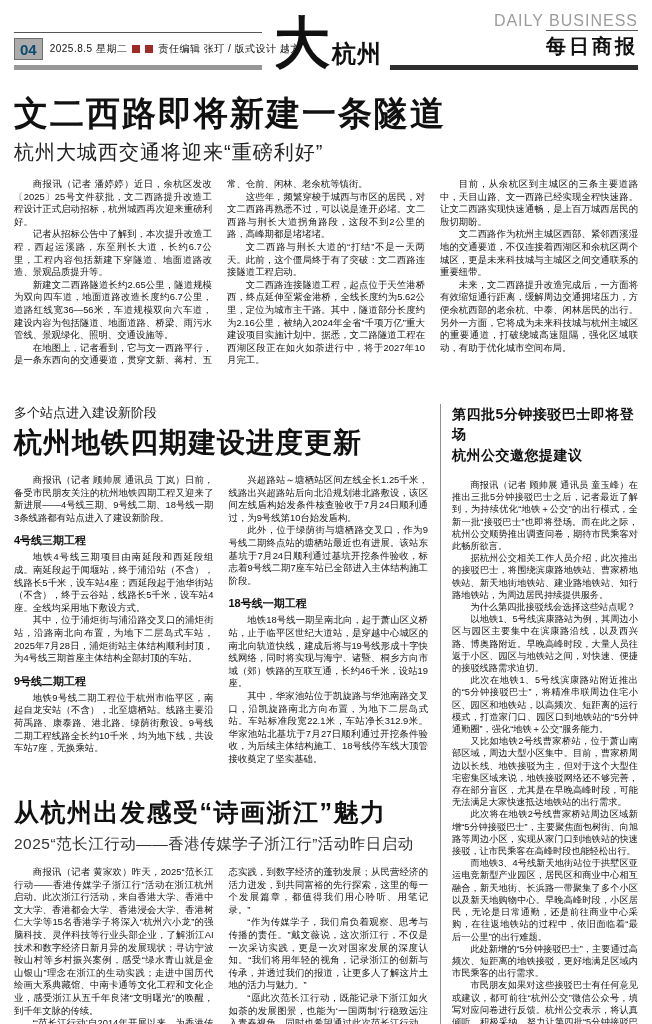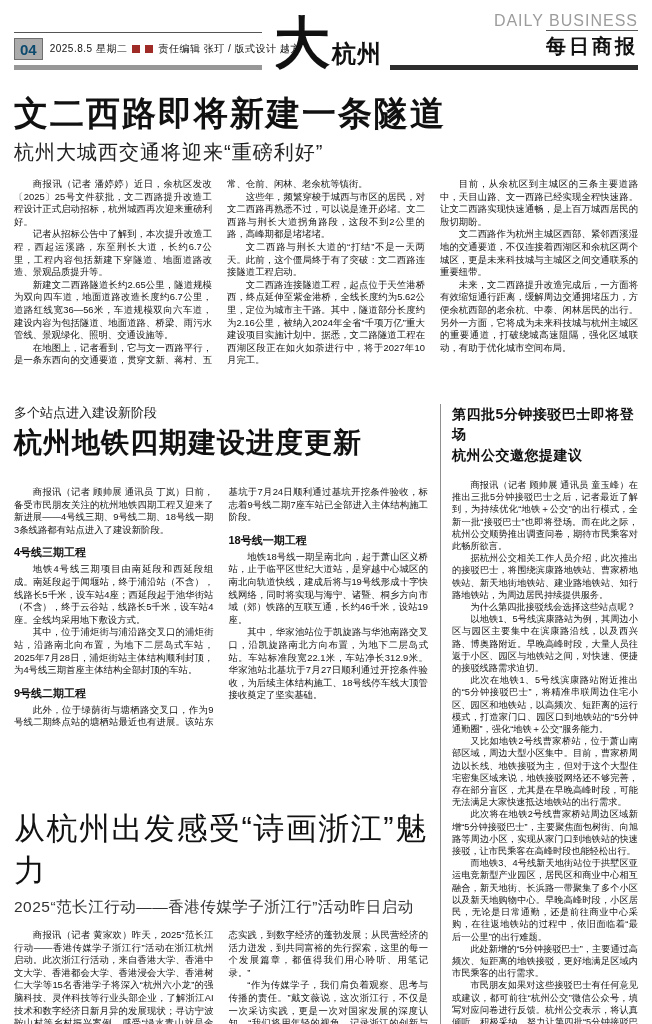--- a/index.html
+++ b/index.html
@@ -33,28 +33,28 @@
   .a1 { margin-top:24px; }
   .a1-headline { font-size:34px; font-weight:900; letter-spacing:2px; line-height:1.15; }
   .a1-subtitle { font-size:20px; font-weight:400; color:#222; margin:6px 0 12px; letter-spacing:1px; }
   .a1-body { column-count:3; column-gap:15px; height:206px; }
   
   .lower { display:flex; margin-top:20px; align-items:stretch; }
   .lower-left { width:426px; flex:none; padding-right:12px; }
   .lower-right { flex:1 1 0; min-width:0; border-left:1px solid #8f8f8f; padding-left:11px; }
   
   .kicker { font-size:13px; font-weight:400; color:#1a1a1a; margin-bottom:2px; }
-  .a2-headline { font-size:28px; font-weight:900; letter-spacing:1px; margin-bottom:24px; }
+  .a2-headline { font-size:28px; font-weight:900; letter-spacing:1px; margin-bottom:12px; }
   .a2-body { column-count:2; column-gap:15px; height:300px; }
   
   .a3-headline { font-size:14px; font-weight:800; line-height:1.45; margin-bottom:14px; letter-spacing:.5px; }
   .a3-body .para { font-size:9.2px; line-height:12.2px; }
   
   .a4 { margin-top:22px; }
-  .a4-headline { font-size:31px; font-weight:400; letter-spacing:1.5px; }
+  .a4-headline { font-size:25px; font-weight:700; letter-spacing:1.5px; }
   .a4-subtitle { font-size:15.5px; font-weight:400; color:#333; margin:5px 0 11px; letter-spacing:.5px; }
   .a4-body { column-count:2; column-gap:15px; }
 </style>
 </head>
 <body>
 
 <div class="page">
 
   <header class="masthead">
     <div class="mh-left">
@@ -103,20 +103,22 @@
 
       <section>
         <p class="kicker">多个站点进入建设新阶段</p>
         <h2 class="a2-headline">杭州地铁四期建设进度更新</h2>
         <div class="a2-body">
             <p class="para">商报讯（记者 顾帅展 通讯员 丁岚）日前，备受市民朋友关注的杭州地铁四期工程又迎来了新进展——4号线三期、9号线二期、18号线一期3条线路都有站点进入了建设新阶段。</p>
             <h4 class="subhead">4号线三期工程</h4>
             <p class="para">地铁4号线三期项目由南延段和西延段组成。南延段起于闻堰站，终于浦沿站（不含），线路长5千米，设车站4座；西延段起于池华街站（不含），终于云谷站，线路长5千米，设车站4座。全线均采用地下敷设方式。</p>
             <p class="para">其中，位于浦炬街与浦沿路交叉口的浦炬街站，沿路南北向布置，为地下二层岛式车站，2025年7月28日，浦炬街站主体结构顺利封顶，为4号线三期首座主体结构全部封顶的车站。</p>
             <h4 class="subhead">9号线二期工程</h4>
+            <p class="para">地铁9号线二期工程位于杭州市临平区，南起自龙安站（不含），北至塘栖站。线路主要沿荷禹路、康泰路、港北路、绿荫街敷设。9号线二期工程线路全长约10千米，均为地下线，共设车站7座，无换乘站。</p>
+            <p class="para">兴超路站～塘栖站区间左线全长1.25千米，线路出兴超路站后向北沿规划港北路敷设，该区间左线盾构始发条件核查验收于7月24日顺利通过，为9号线第10台始发盾构。</p>
             <p class="para">此外，位于绿荫街与塘栖路交叉口，作为9号线二期终点站的塘栖站最近也有进展。该站东基坑于7月24日顺利通过基坑开挖条件验收，标志着9号线二期7座车站已全部进入主体结构施工阶段。</p>
             <h4 class="subhead">18号线一期工程</h4>
             <p class="para">地铁18号线一期呈南北向，起于萧山区义桥站，止于临平区世纪大道站，是穿越中心城区的南北向轨道快线，建成后将与19号线形成十字快线网络，同时将实现与海宁、诸暨、桐乡方向市域（郊）铁路的互联互通，长约46千米，设站19座。</p>
             <p class="para">其中，华家池站位于凯旋路与华池南路交叉口，沿凯旋路南北方向布置，为地下二层岛式站。车站标准段宽22.1米，车站净长312.9米。华家池站北基坑于7月27日顺利通过开挖条件验收，为后续主体结构施工、18号线停车线大顶管接收奠定了坚实基础。</p>
           </div>
       </section>
 
       <section class="a4">
         <h2 class="a4-headline">从杭州出发感受“诗画浙江”魅力</h2>
         <h3 class="a4-subtitle">2025“范长江行动——香港传媒学子浙江行”活动昨日启动</h3>

